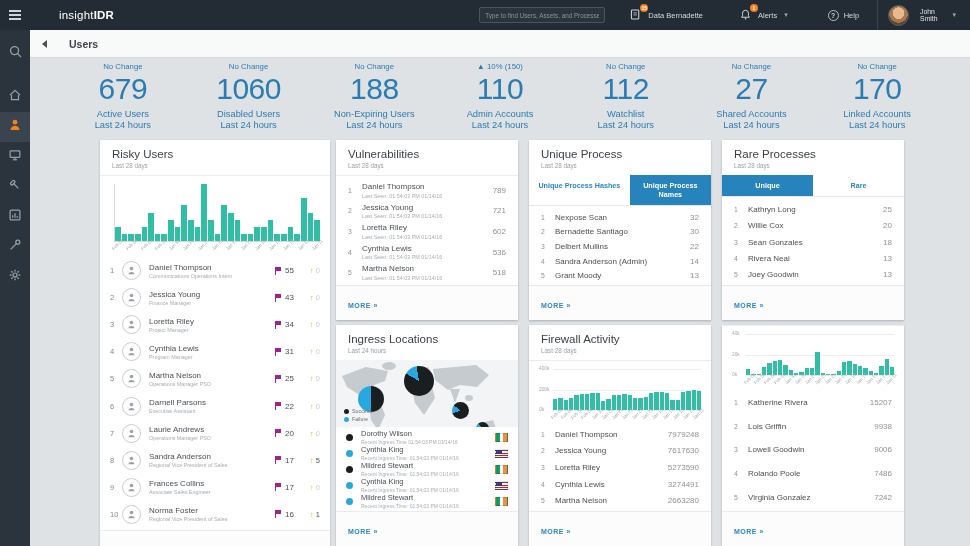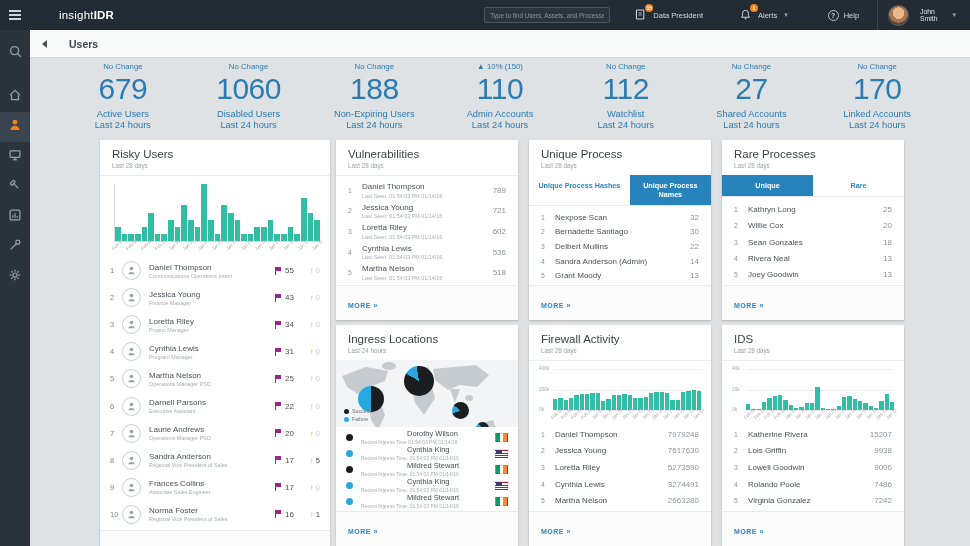--- a/index.html
+++ b/index.html
@@ -114,21 +114,21 @@
   .marker { position:absolute; border-radius:50%; }
   .map-legend { position:absolute; left:8px; bottom:5px; }
   .leg-row { display:flex; align-items:center; gap:3px; font-size:5.3px; color:#6B7075; margin-top:2px; }
   .leg-dot { width:5px; height:5px; border-radius:50%; }
   .i-list { flex:1; display:flex; flex-direction:column; padding:2px 0; }
   .i-row { flex:1; display:flex; align-items:center; padding:0 10px; cursor:pointer; }
   .i-dot { width:7px; height:7px; border-radius:50%; margin-right:8px; flex:none; }
   .i-dot.success { background:#1B1E20; }
   .i-dot.failure { background:#29A8E0; }
   .i-main { flex:1; min-width:0; }
-  .i-name { font-size:7.5px; color:#4A5055;margin-left:46px; }
+  .i-name { font-size:7.5px; color:#4A5055; }
   .i-detail { font-size:5px; color:#A8ADB2; margin-top:1px; }
   .cflag { width:13px; height:9px; border:1px solid rgba(0,0,0,.12); flex:none; position:relative; }
   .cflag.ie { background:linear-gradient(90deg,#169B62 0 33%,#fff 33% 66%,#FF883E 66% 100%); }
   .cflag.us { background:repeating-linear-gradient(180deg,#B22234 0 1.3px,#fff 1.3px 2.6px); }
   .cflag.us::after { content:''; position:absolute; left:0; top:0; width:6px; height:4.5px; background:#3C3B6E; }
 </style>
 </head>
 <body>
 
 <div id="app">
@@ -145,21 +145,21 @@
     <div style="width:24px"></div>
     <div class="tb-item">
       <span class="tb-ico">
         <svg width="13" height="13" viewBox="0 0 16 16">
             <rect x="3" y="2.5" width="9" height="11" rx="1" fill="none" stroke="#cfd5da" stroke-width="1.3"></rect>
             <line x1="5.5" y1="6" x2="9.5" y2="6" stroke="#cfd5da"></line>
             <line x1="5.5" y1="8.5" x2="9.5" y2="8.5" stroke="#cfd5da"></line>
           </svg>
         <span class="badge">15</span>
       </span>
-      <span>Data President</span>
+      <span>Data Bernadette</span>
     </div>
     <div style="width:36px"></div>
     <div class="tb-item">
       <span class="tb-ico">
         <svg width="13" height="13" viewBox="0 0 16 16">
             <path d="M8 2.8 a3.6 3.6 0 0 1 3.6 3.6 v2.8 l1.1 2.2 H3.3 l1.1-2.2 V6.4 A3.6 3.6 0 0 1 8 2.8 Z" fill="none" stroke="#cfd5da" stroke-width="1.2"></path>
             <circle cx="8" cy="13.2" r="1" fill="#cfd5da"></circle>
           </svg>
         <span class="badge">1</span>
       </span>
@@ -932,24 +932,20 @@
           <div class="s-main">
             <div class="s-name">Martha Nelson</div>
           </div>
           <span class="s-value">2663280</span>
         </div>
       </div>
     <div class="card-footer"><span class="more">MORE »</span></div>
   </div>
 
   <div class="card" id="card-ids">
-    <div class="card-h">
-      <div class="card-title">IDS</div>
-      <div class="card-sub">Last 28 days</div>
-    </div>
     <div class="chart" style="border-top:1px solid #ECECEE;">
       <div class="chart-area with-y" id="ids-chart-area" style="height:42px;">
           <div class="chart-grid">
             <div class="gline" style="top: 0%;">
               <span>40k</span>
             </div>
             <div class="gline" style="top: 50%;">
               <span>20k</span>
             </div>
             <div class="gline" style="top: 100%;">

